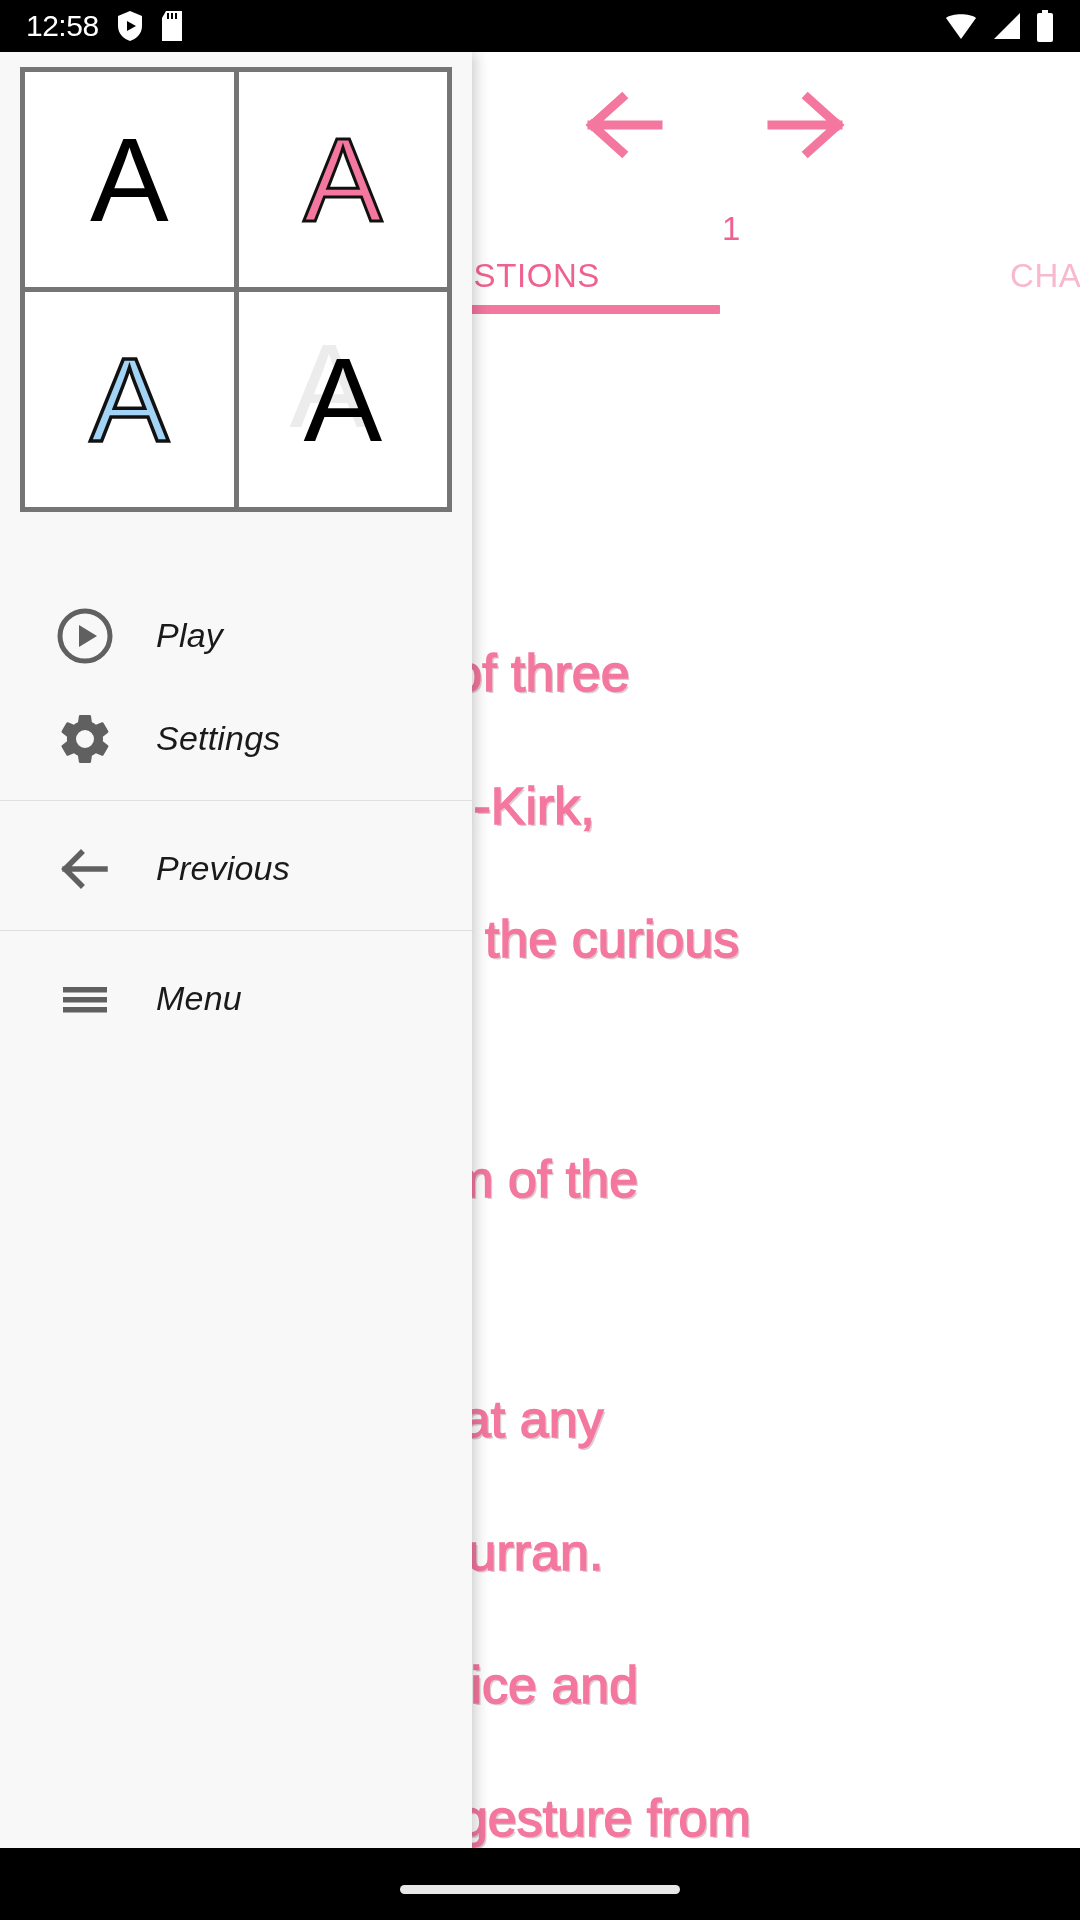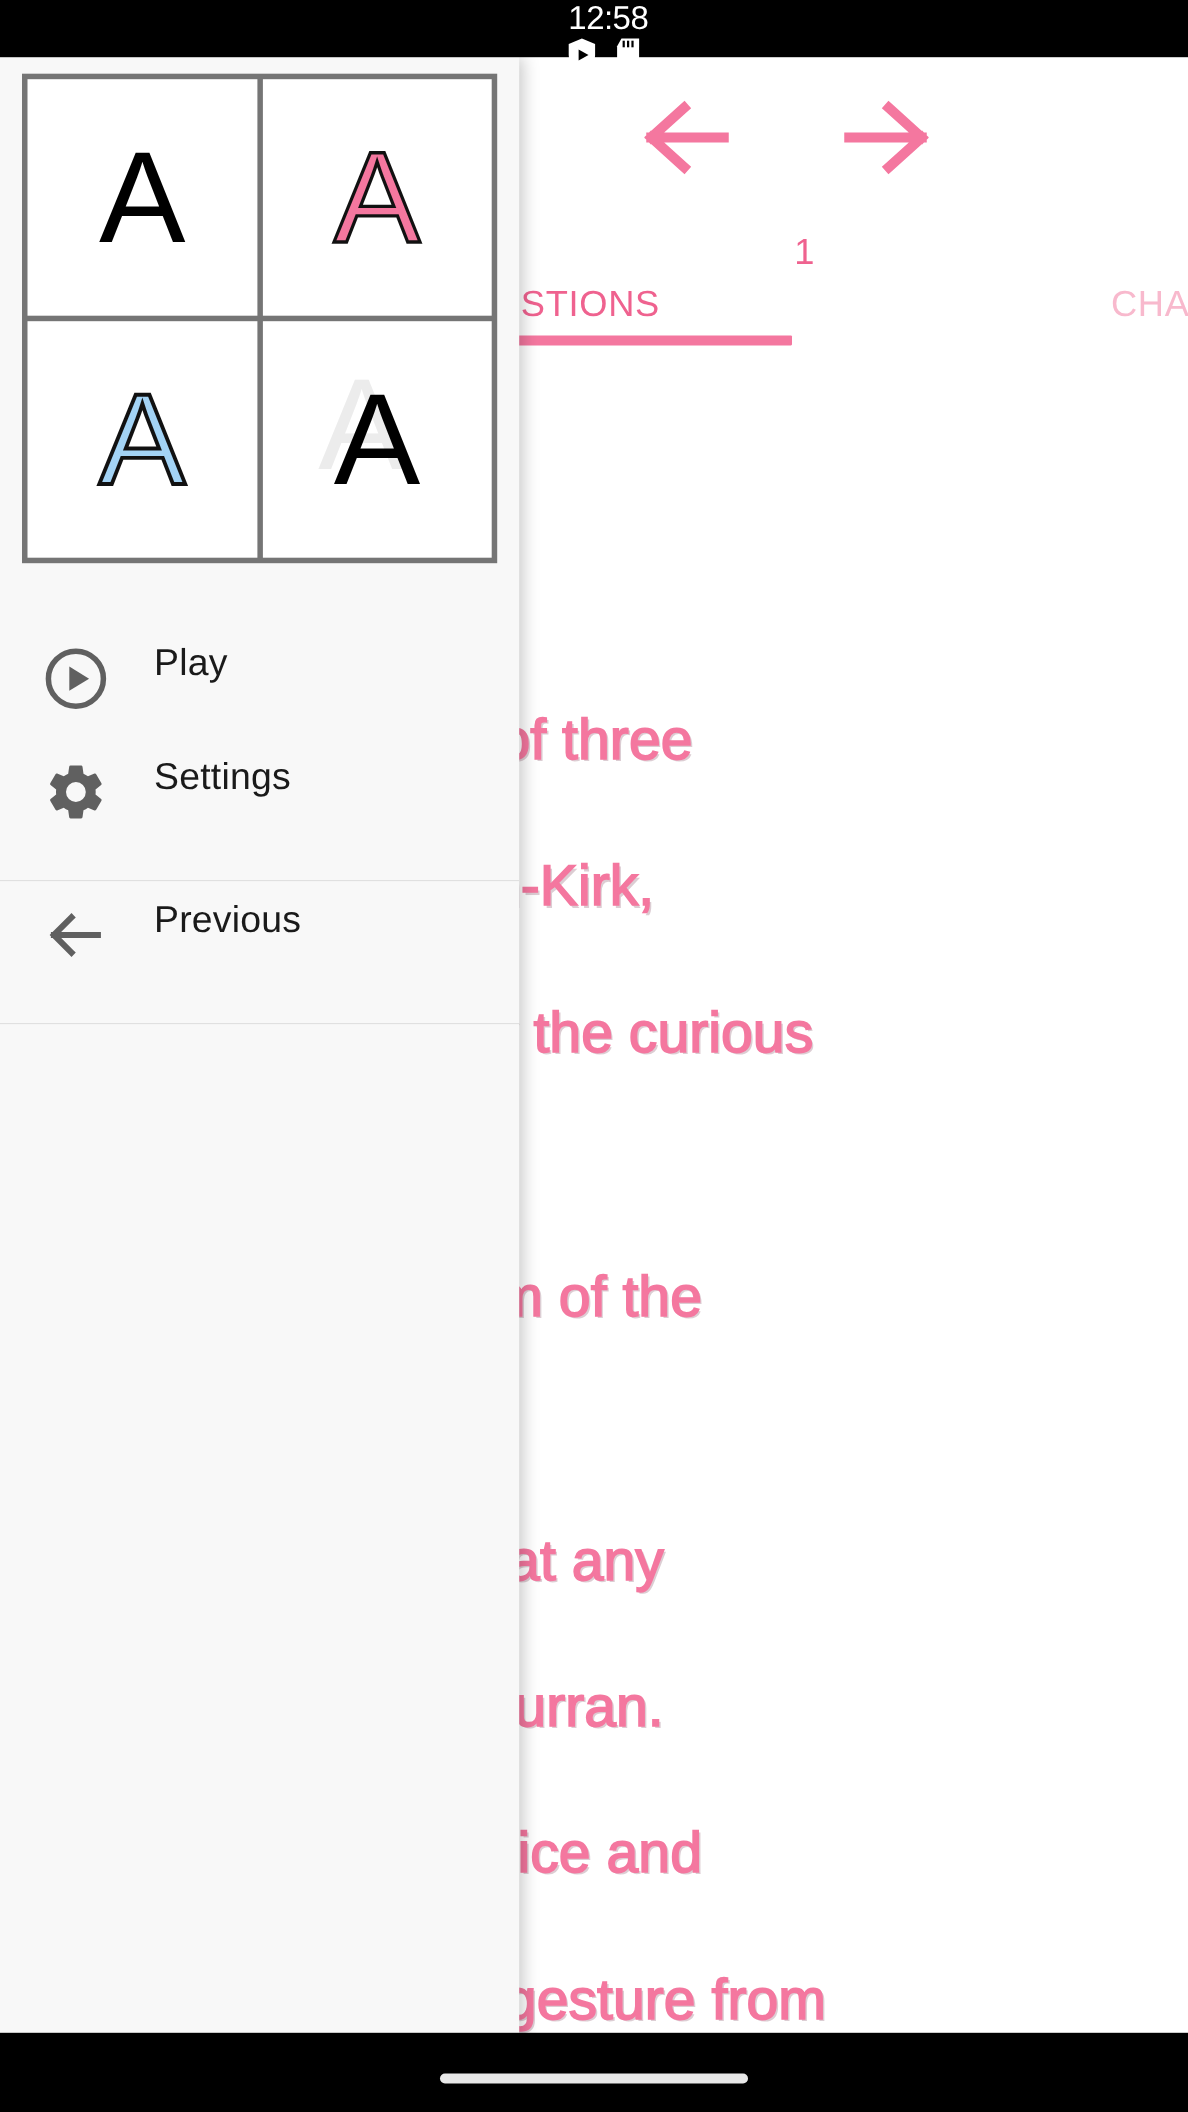--- a/index.html
+++ b/index.html
@@ -8,21 +8,21 @@
     background: #ffffff;
     font-family: "Liberation Sans", "DejaVu Sans", sans-serif;
     overflow: hidden;
   }
   #root { position: relative; width: 1080px; height: 1920px; overflow: hidden; background:#ffffff; }
 
   
   .statusbar {
     position: absolute; top: 0; left: 0; width: 1080px; height: 52px;
     background: #000000; color: #ffffff;
-    display: flex; align-items: center; z-index: 60; flex-direction: column;
+    display: flex; align-items: center; z-index: 60;
   }
   .sb-time { font-size: 30px; margin-left: 26px; letter-spacing: -0.5px; font-weight: 400; }
   .sb-left-icons { display: flex; align-items: center; gap: 18px; margin-left: 18px; }
   .sb-right { margin-left: auto; display: flex; align-items: center; gap: 14px; margin-right: 26px; }
   .sb-ic { display: block; }
 
   
   .reader {
     position: absolute; top: 52px; left: 0; width: 1080px; height: 1822px;
     background: #ffffff; overflow: hidden; z-index: 10;
@@ -100,21 +100,21 @@
   .glyph.blue {
     color: #a3d3f5; -webkit-text-stroke: 3.5px #111111;
   }
   .glyph.shadow {
     color: #000000; text-shadow: -14px -14px 0 #ececec;
   }
 
   
   .menu-list { position: absolute; top: 480px; left: 0; width: 472px; }
   .mi {
-    display: flex; height: 103px; padding-left: 36px; cursor: pointer;
+    display: flex; align-items: center; height: 103px; padding-left: 52px; cursor: pointer; font-style: italic;
   }
   .mi-icon {
     width: 66px; min-width: 66px; height: 66px;
     display: flex; align-items: center; justify-content: center;
     color: #606060;
   }
   .mi-label {
     margin-left: 38px; font-size: 34px; color: #1a1a1a; letter-spacing: 0.2px;
   }
   .mdiv { height: 1px; background: #e0e0e0; margin: 10px 0 8px 0; width: 100%; }
@@ -220,20 +220,30 @@
         </span>
         <span class="mi-label">Previous</span>
       </div>
 
 
 
 
       <div class="mdiv"></div>
       <div class="spacer-mid"></div>
 
+      <div class="mi">
+        <span class="mi-icon">
+          <svg width="60" height="60" viewBox="0 0 60 60">
+            <rect x="8" y="18" width="44" height="5.5" fill="#606060"></rect>
+            <rect x="8" y="28" width="44" height="5.5" fill="#606060"></rect>
+            <rect x="8" y="38" width="44" height="5.5" fill="#606060"></rect>
+          </svg>
+        </span>
+        <span class="mi-label">Menu</span>
+      </div>
 
 
     </div>
   </div>
 
   <div class="statusbar">
     <div class="sb-time">12:58</div>
     <div class="sb-left-icons">
       <span class="sb-ic">
         <svg width="26" height="32" viewBox="0 0 26 32">

